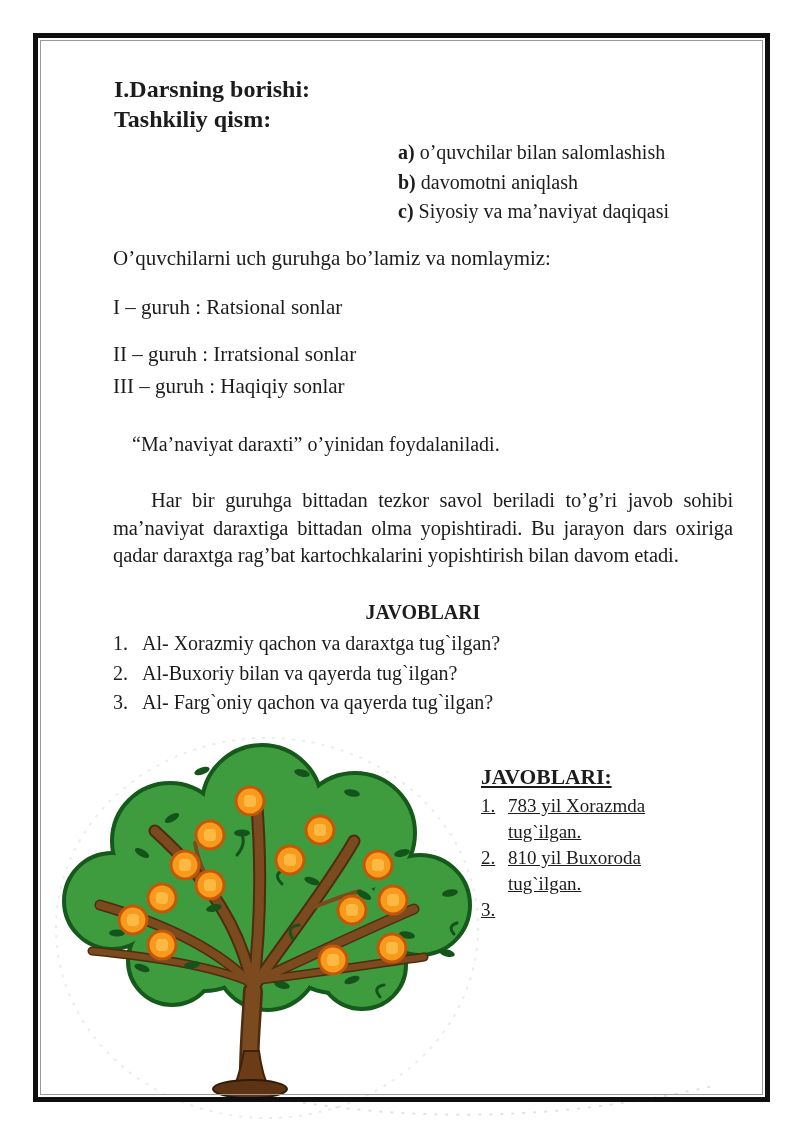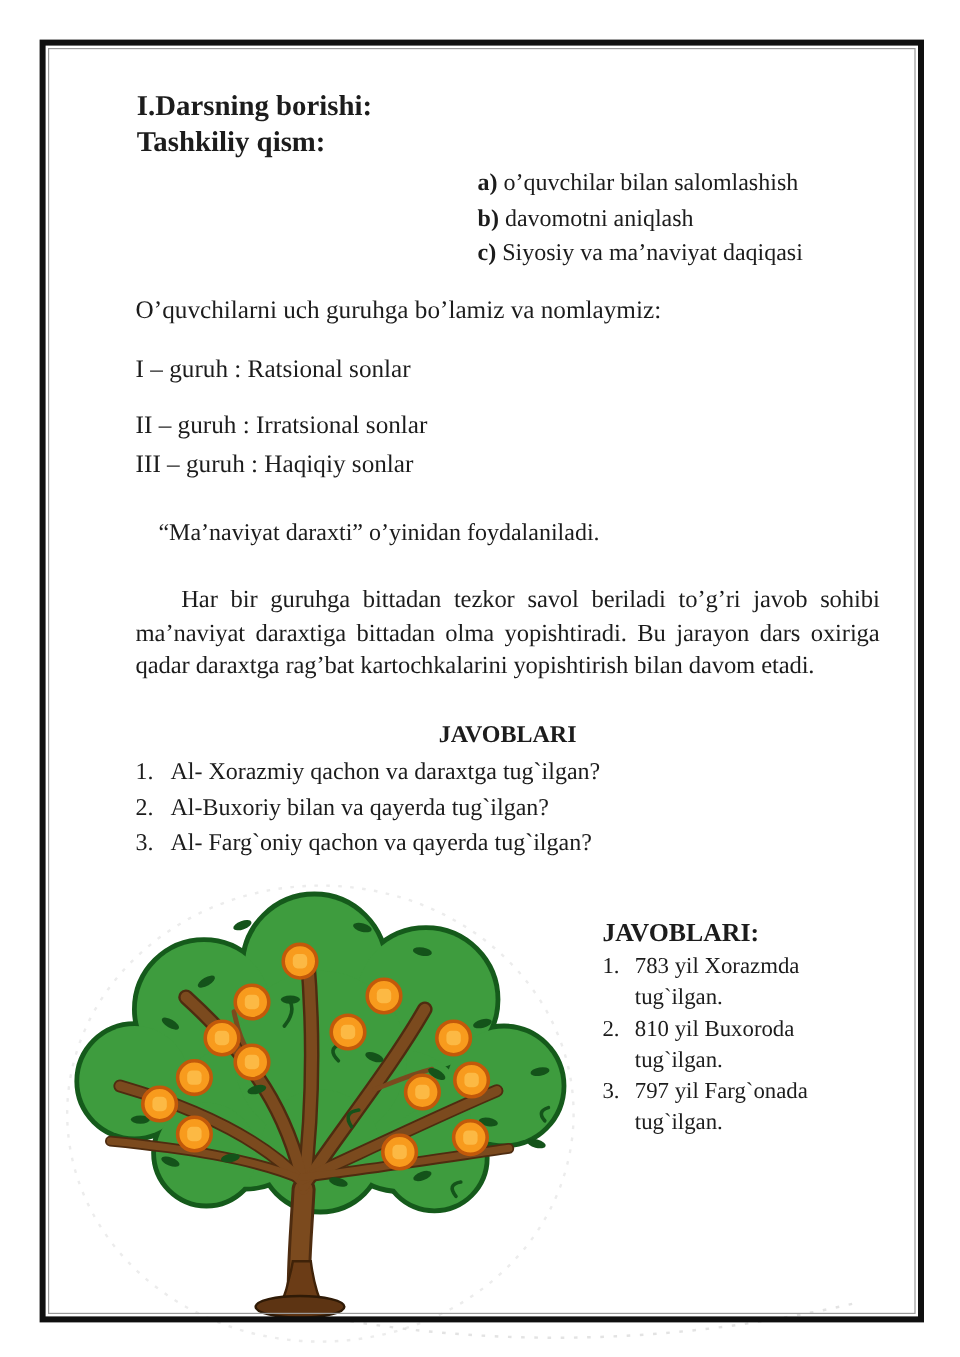--- a/index.html
+++ b/index.html
@@ -25,21 +25,21 @@
   .gi0{top:295px;} .gi1{top:342px;} .gi2{top:374px;}
   .note{left:132px;top:433px;font-size:20px;}
   .para{
     left:113px;top:487px;width:620px;font-size:20.5px;line-height:27.5px;
     text-align:justify;text-indent:38px;letter-spacing:-0.1px;
   }
   .savollar{left:113px;top:601px;width:620px;text-align:center;font-weight:bold;font-size:20px;}
   .questions{left:113px;top:629px;font-size:20px;line-height:29.5px;}
   .qrow{display:flex;}
   .qnum{width:29px;flex:none;}
-  .answers{left:502px;top:765px;}
+  .answers{left:481px;top:765px;text-decoration:underline;}
   .answers-title{font-size:21.5px;font-weight:bold;margin-bottom:3px;}
   .arow{display:flex;font-size:19px;line-height:26px;}
   .anum{width:27px;flex:none;}
   .atext{width:180px;}
   .tree-wrap{left:52px;top:733px;z-index:1;}
 </style>
 </head>
 <body>
 
 <div class="abs tree-wrap">
@@ -238,15 +238,14 @@
   <div class="arow">
       <span class="anum">1.</span>
       <span class="atext">783 yil Xorazmda tug`ilgan.</span>
     </div>
   <div class="arow">
       <span class="anum">2.</span>
       <span class="atext">810 yil Buxoroda tug`ilgan.</span>
     </div>
   <div class="arow">
       <span class="anum">3.</span>
-      <span class="atext">797 yil Farg`onada tug`ilgan.</span>
     </div>
 </div>
 
 </body></html>

